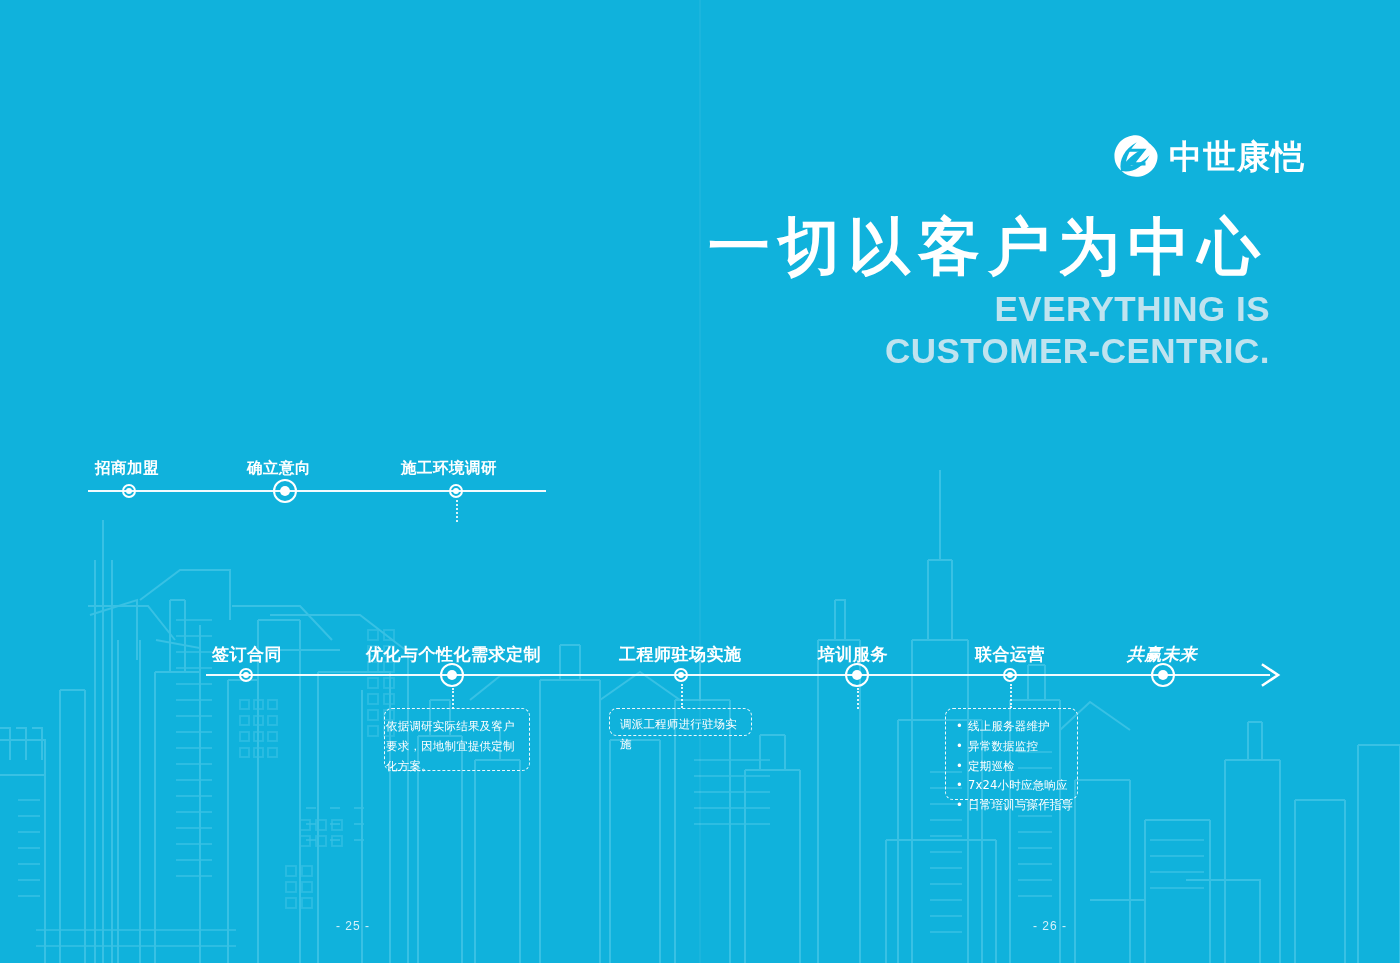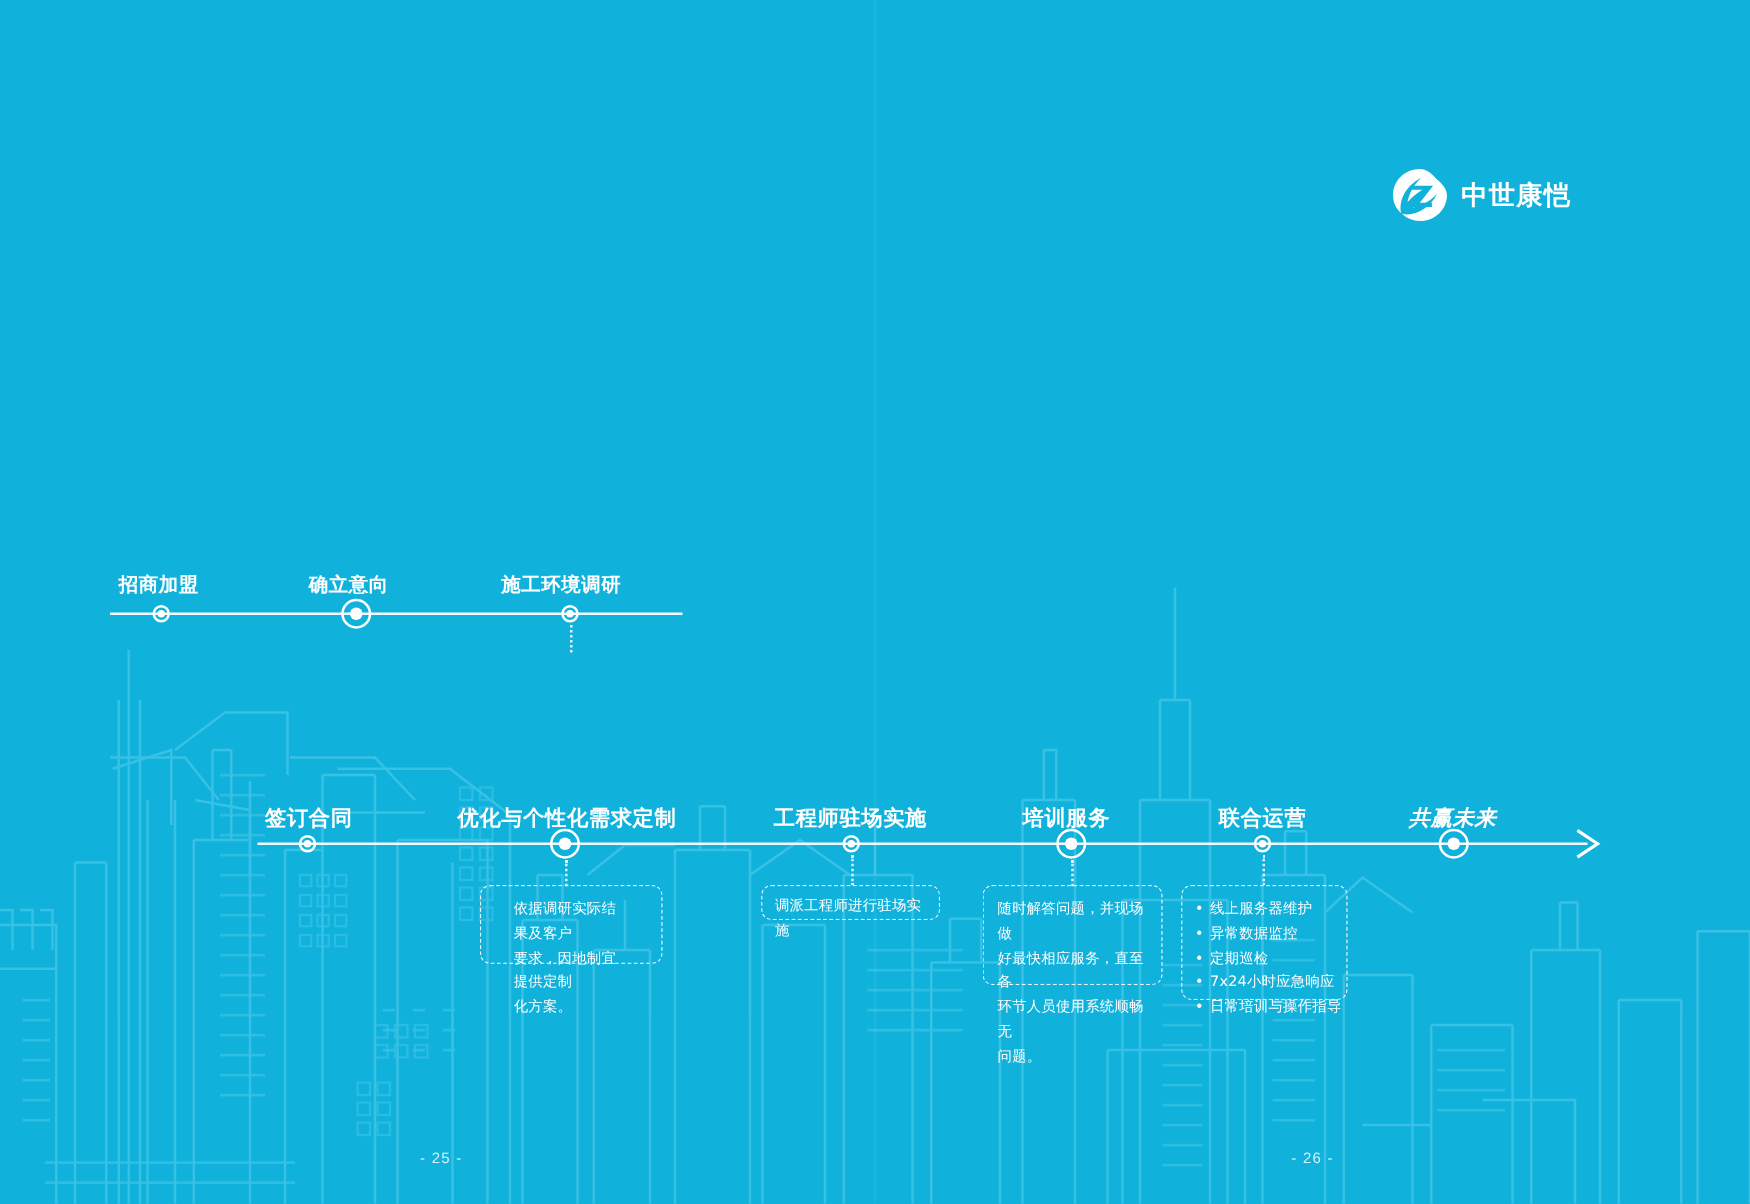--- a/index.html
+++ b/index.html
@@ -11,21 +11,21 @@
     -webkit-font-smoothing:antialiased;
   }
   #stage{position:absolute;inset:0;width:1400px;height:963px;}
 
   
   .bg-skyline{position:absolute;left:0;top:0;width:1400px;height:963px;z-index:0;pointer-events:none;}
 
   
   .logo-wrap{position:absolute;left:1113px;top:133px;display:flex;align-items:center;gap:10px;z-index:5;}
   .logo-mark{width:46px;height:46px;flex:0 0 auto;}
-  .logo-text{font-size:21px;line-height:1;color:#ffffff;font-weight:700;letter-spacing:1px;
+  .logo-text{font-size:33px;line-height:1;color:#ffffff;font-weight:700;letter-spacing:1px;
     font-family:"DejaVu Sans","Liberation Sans",sans-serif;}
 
   
   .headline-block{position:absolute;right:130px;top:215px;text-align:right;z-index:5;}
   .headline-cn{
     font-size:62px;line-height:1.02;color:#ffffff;font-weight:700;
     letter-spacing:8px;white-space:nowrap;
     font-family:"DejaVu Sans","Liberation Sans",sans-serif;
     margin:0 0 10px 0;padding-right:2px;
   }
@@ -195,20 +195,25 @@
 
   <div class="logo-wrap">
     <svg class="logo-mark" viewBox="0 0 64 64">
       <path d="M32 3 C15 3 2 16 2 32 C2 40 5 47 11 52 C8 38 16 22 33 13 C25 21 20 30 18 40 C26 31 38 22 53 18 C47 9 40 3 32 3 Z" fill="#ffffff"></path>
       <path d="M62 32 C62 48 49 61 32 61 C24 61 17 58 12 53 C26 56 42 48 51 31 C43 39 34 44 24 46 C33 38 42 26 46 11 C55 17 62 24 62 32 Z" fill="#ffffff"></path>
       <path d="M24 24 L42 24 L27 43 L43 43" fill="none" stroke="#10b2dc" stroke-width="4.5" stroke-linecap="square"></path>
     </svg>
     <div class="logo-text">中世康恺</div>
   </div>
 
+  <div class="headline-block">
+    <div class="headline-cn">一切以客户为中心</div>
+    <div class="headline-en">EVERYTHING IS</div>
+    <div class="headline-en">CUSTOMER-CENTRIC.</div>
+  </div>
 
   <div class="tl" style="left:0;top:0;width:1400px;height:963px;">
 
     <div class="tl-line" style="left:88px;top:490px;width:458px;"></div>
 
     <div class="nodelabel sm" style="left:95px;top:458px;">招商加盟</div>
     <div class="node node-sm" style="left:122px;top:484px;">
       <span class="ring"></span>
       <span class="dot"></span>
     </div>
@@ -242,21 +247,21 @@
       <span class="ring"></span>
       <span class="dot"></span>
     </div>
 
     <div class="nodelabel lg" style="left:366px;top:643px;">优化与个性化需求定制</div>
     <div class="node node-lg" style="left:440px;top:663px;">
       <span class="ring"></span>
       <span class="dot"></span>
     </div>
     <div class="connector" style="left:452px;top:688px;height:21px;"></div>
-    <div class="infobox" style="left:384px;top:708px;width:146px;height:63px;padding:8px 26px;">
+    <div class="infobox" style="left:384px;top:708px;width:146px;height:63px;padding:8px 1px;">
       <p>依据调研实际结果及客户</p>
       <p>要求，因地制宜提供定制</p>
       <p>化方案。</p>
     </div>
 
     <div class="nodelabel lg" style="left:619px;top:643px;">工程师驻场实施</div>
     <div class="node node-sm" style="left:674px;top:668px;">
       <span class="ring"></span>
       <span class="dot"></span>
     </div>
@@ -264,26 +269,20 @@
     <div class="infobox" style="left:609px;top:708px;width:143px;height:28px;padding:6px 10px;">
       <p>调派工程师进行驻场实施</p>
     </div>
 
     <div class="nodelabel lg" style="left:818px;top:643px;">培训服务</div>
     <div class="node node-lg" style="left:845px;top:663px;">
       <span class="ring"></span>
       <span class="dot"></span>
     </div>
     <div class="connector" style="left:857px;top:688px;height:21px;"></div>
-    <div class="infobox" style="left:786px;top:708px;width:144px;height:80px;padding:8px 11px;">
-      <p>随时解答问题，并现场做</p>
-      <p>好最快相应服务，直至各</p>
-      <p>环节人员使用系统顺畅无</p>
-      <p>问题。</p>
-    </div>
 
     <div class="nodelabel lg" style="left:975px;top:643px;">联合运营</div>
     <div class="node node-sm" style="left:1003px;top:668px;">
       <span class="ring"></span>
       <span class="dot"></span>
     </div>
     <div class="connector" style="left:1010px;top:684px;height:24px;"></div>
     <div class="infobox" style="left:945px;top:708px;width:133px;height:92px;padding:8px 10px;">
       <ul>
         <li>线上服务器维护</li>

